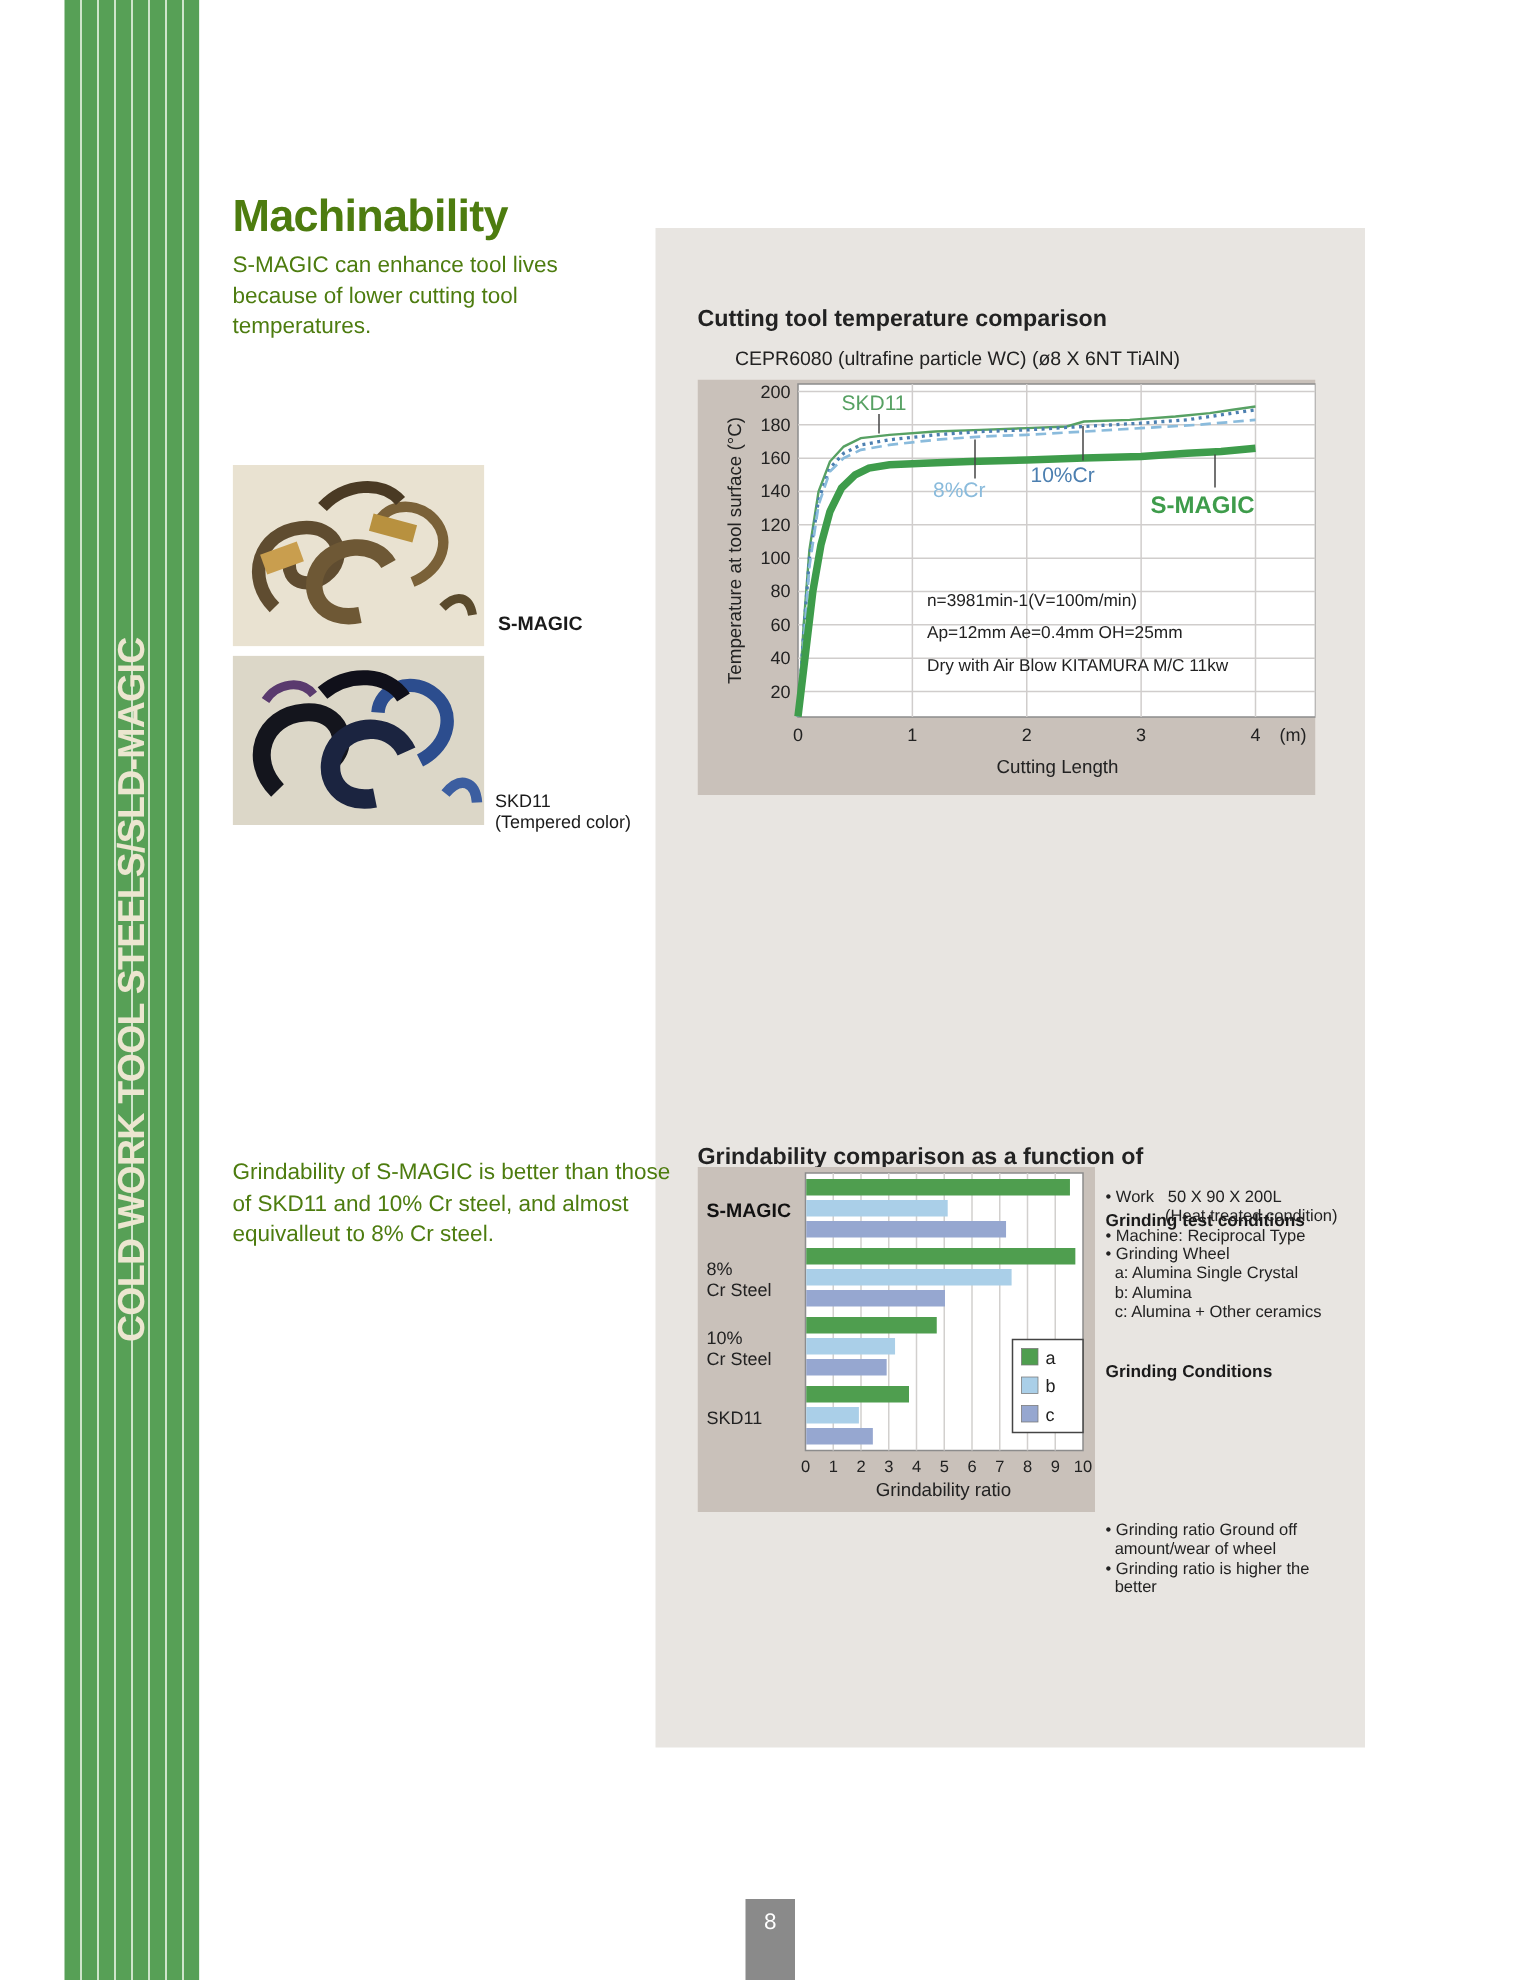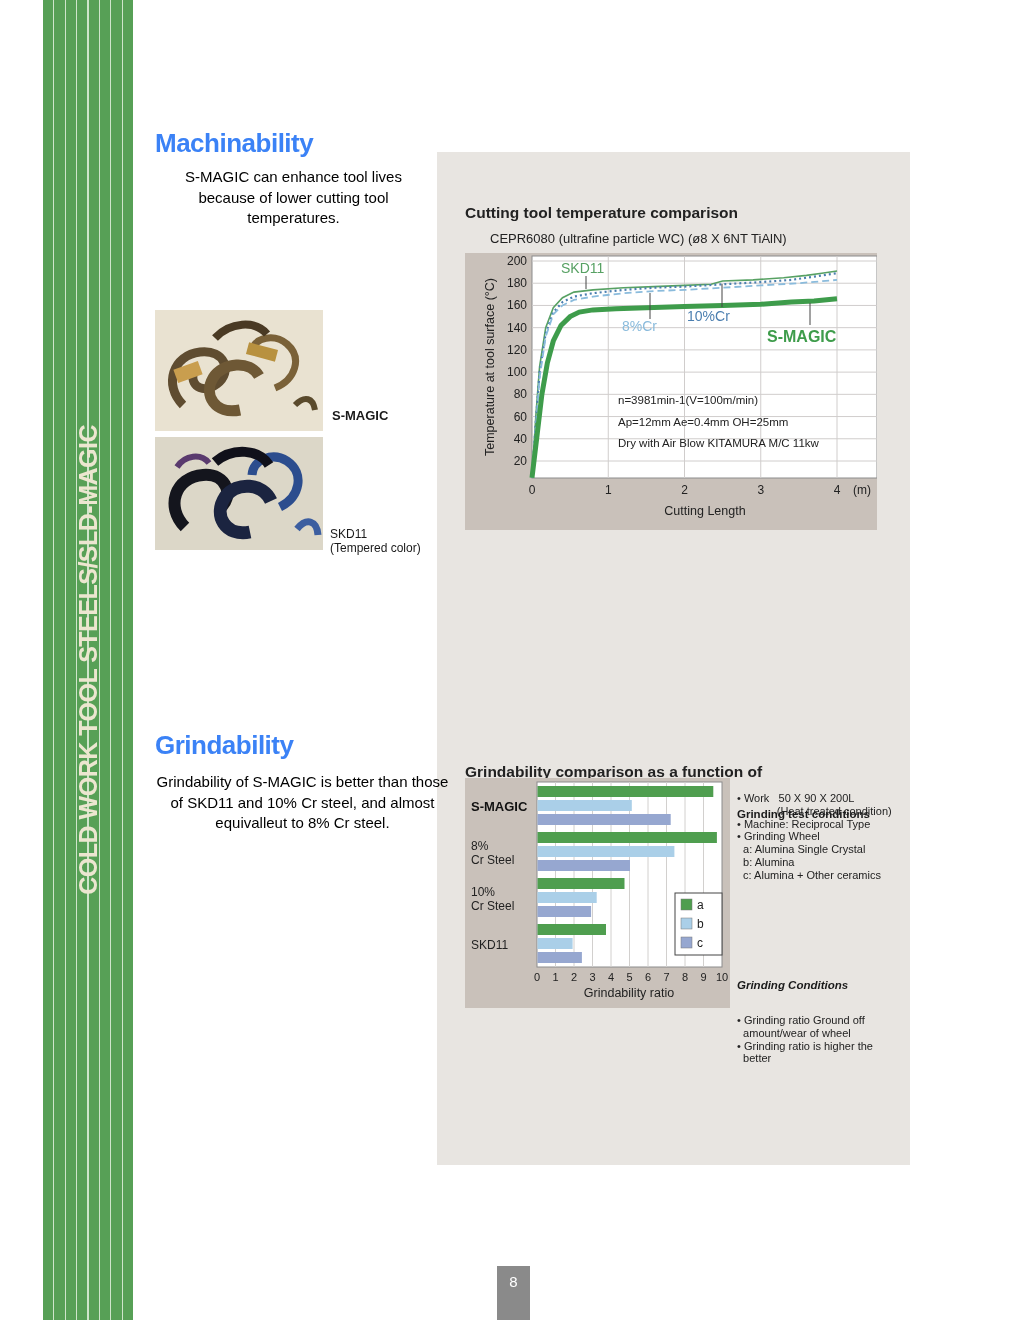--- a/index.html
+++ b/index.html
@@ -7,22 +7,22 @@
         font-family:"Liberation Sans",sans-serif;color:#333;}
 
   
   .green-band{position:absolute;left:43px;top:0;width:90px;height:1320px;
     background:repeating-linear-gradient(to right,#57a056 0px,#57a056 10.2px,#cfe5cb 10.2px,#cfe5cb 11.4px);}
   .vband-wrap{position:absolute;left:43px;top:0;width:90px;height:1320px;
     display:flex;align-items:center;justify-content:center;}
   .vband-text{writing-mode:vertical-rl;transform:rotate(180deg);
     font-size:25px;font-weight:bold;letter-spacing:-0.5px;color:#ece6d0;white-space:nowrap;}
 
-  .h-green{position:absolute;font-size:26px;font-weight:bold;color:#3b82f6;letter-spacing:-0.5px;text-align:right;}
-  .body-text{position:absolute;font-size:15px;line-height:1.38;color:#000000;text-align:center;}
+  .h-green{position:absolute;font-size:30px;font-weight:bold;color:#4d7c0f;letter-spacing:-0.5px;text-align:right;}
+  .body-text{position:absolute;font-size:15px;line-height:1.38;color:#4d7c0f;}
 
   .photo{position:absolute;overflow:hidden;}
   .photo svg{display:block;}
   .caption-bold{position:absolute;font-size:13px;font-weight:bold;color:#1a1a1a;}
   .caption{position:absolute;font-size:12px;color:#1a1a1a;line-height:1.2;white-space:pre-line;}
 
   .content-panel{position:absolute;left:437px;top:152px;width:473px;height:1013px;background:#e8e5e1;}
 
   .chart-title{position:absolute;font-size:15.5px;font-weight:bold;color:#222;}
   .chart-title.two-line{white-space:pre-line;line-height:1.2;margin-top:28px;}
@@ -137,21 +137,20 @@
       <text x="157" y="78" class="series-label" fill="#8abbdc">8%Cr</text>
       <line x1="257" y1="31" x2="257" y2="54" stroke="#444" stroke-width="1"></line>
       <text x="222" y="68" class="series-label" fill="#4c7fb0">10%Cr</text>
       <line x1="345" y1="50" x2="345" y2="72" stroke="#444" stroke-width="1"></line>
       <text x="302" y="89" class="series-label big" fill="#3e9c4b">S-MAGIC</text>
       <text x="153" y="151" class="anno">n=3981min-1(V=100m/min)</text>
       <text x="153" y="172.5" class="anno">Ap=12mm Ae=0.4mm OH=25mm</text>
       <text x="153" y="194" class="anno">Dry with Air Blow KITAMURA M/C 11kw</text>
     </svg>
 
-  <div class="h-green" style="left:155px;top:730px;">Grindability</div>
   <div class="body-text" style="left:155px;top:772px;width:295px;">Grindability of S-MAGIC is better than those of SKD11 and 10% Cr steel, and almost equivalleut to 8% Cr steel.</div>
 
   <div class="chart-title two-line" style="left:465px;top:735px;width:330px;">Grindability comparison as a function of
 diffenent grinding wheels</div>
   <svg id="grind-chart-svg" class="chart-svg" style="left:465px;top:778px;" width="265" height="230" viewBox="0 0 265 230">
       <rect x="0" y="0" width="265" height="230" fill="#c9c1ba"></rect>
       <rect x="72" y="4" width="185" height="185" fill="#ffffff" stroke="#8c8c8c" stroke-width="1"></rect>
       <line x1="90.5" y1="4" x2="90.5" y2="189" stroke="#d2d0ce" stroke-width="1"></line>
       <line x1="109" y1="4" x2="109" y2="189" stroke="#d2d0ce" stroke-width="1"></line>
       <line x1="127.5" y1="4" x2="127.5" y2="189" stroke="#d2d0ce" stroke-width="1"></line>
@@ -202,21 +201,21 @@
 
   <div class="cond-header" style="left:737px;top:778px;">Grinding test conditions</div>
   <div class="cond-list" style="left:737px;top:792px;">• Work   50 X 90 X 200L
              (Heat treated condition)
 • Machine: Reciprocal Type
 • Grinding Wheel
   a: Alumina Single Crystal
   b: Alumina
   c: Alumina + Other ceramics</div>
 
-  <div class="cond-header" style="left:737px;top:949px;font-style:italic;">Grinding Conditions</div>
+  <div class="cond-header" style="left:737px;top:879px;">Grinding Conditions</div>
 
   <div class="cond-list" style="left:737px;top:1014px;">• Grinding ratio Ground off
   amount/wear of wheel
 • Grinding ratio is higher the
   better</div>
 
   <div class="pagenum-box">8</div>
 </div>
 
 </body></html>

